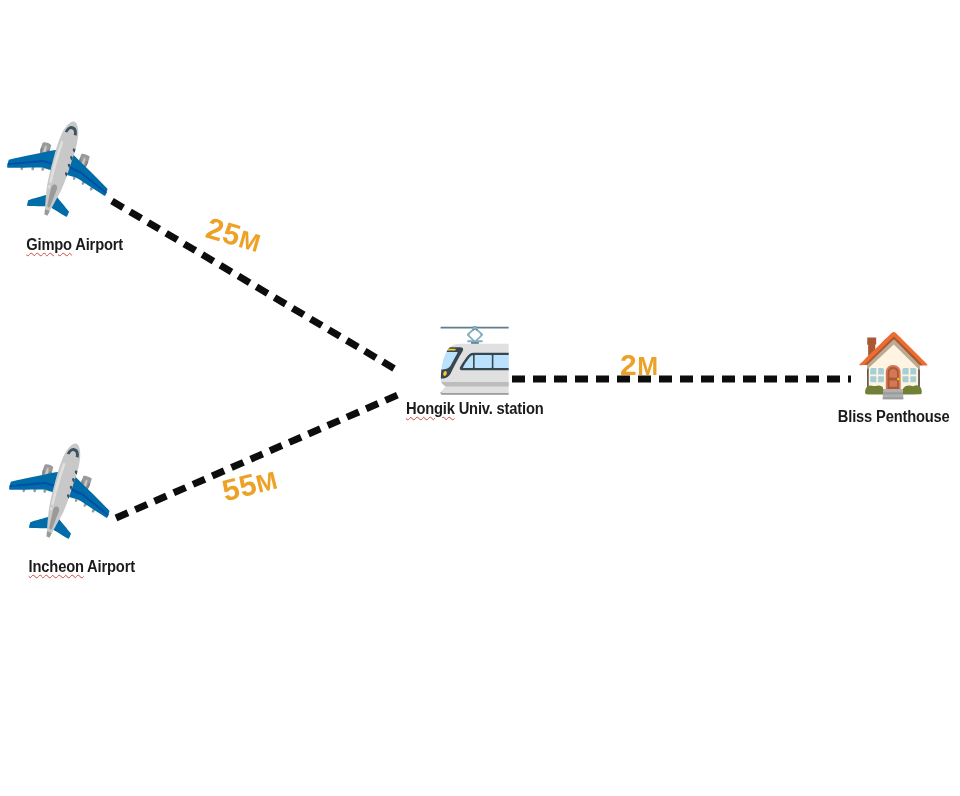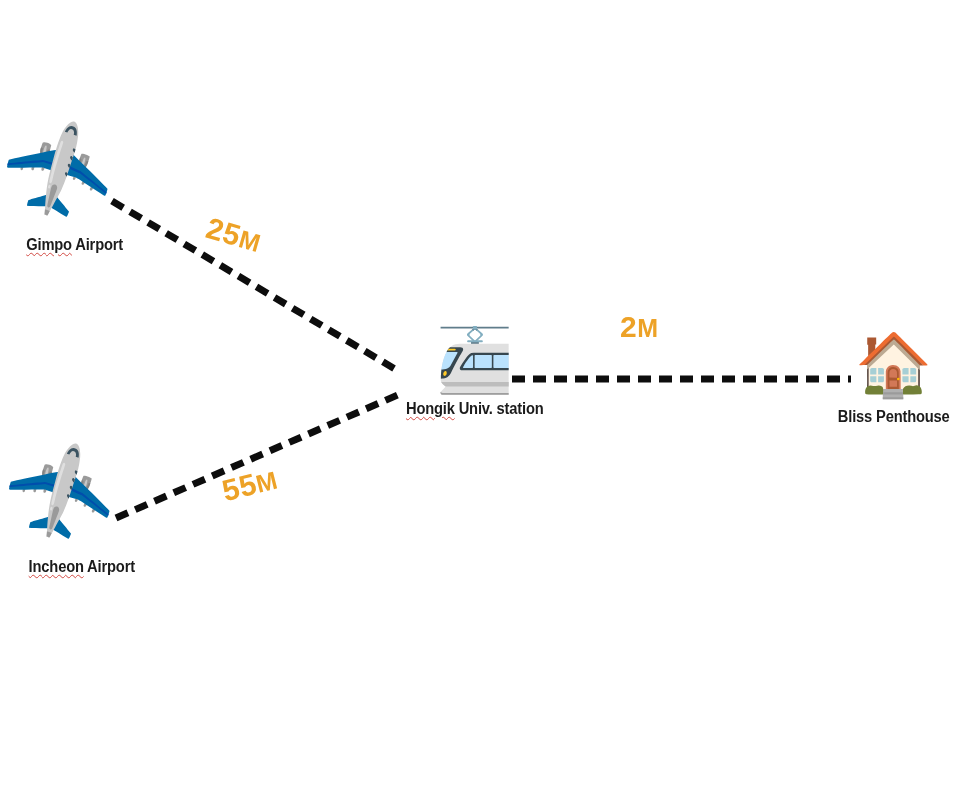--- a/index.html
+++ b/index.html
@@ -79,21 +79,21 @@
     font-weight: 700;
     font-size: 30px;
     color: #eda227;
     letter-spacing: 0.5px;
     white-space: nowrap;
     user-select: none;
   }
   .dist-label .unit { font-size: 25px; }
   #dist-25 { left: 206px; top: 218px; transform: rotate(16deg); }
   #dist-55 { left: 222px; top: 468px; transform: rotate(-14deg); }
-  #dist-2  { left: 620px; top: 310px; }
+  #dist-2  { left: 620px; top: 348px; }
 </style>
 </head>
 <body>
 
 <div id="canvas">
 
   <svg id="edges" viewBox="0 0 960 796" xmlns="http://www.w3.org/2000/svg">
     <line x1="112" y1="201" x2="400" y2="372" stroke="#0d0d0d" stroke-width="7" stroke-dasharray="13 8" stroke-linecap="butt"></line>
     <line x1="116" y1="518" x2="400" y2="394" stroke="#0d0d0d" stroke-width="7" stroke-dasharray="13 8" stroke-linecap="butt"></line>
     <line x1="512" y1="379" x2="851" y2="379" stroke="#0d0d0d" stroke-width="7" stroke-dasharray="13 8" stroke-linecap="butt"></line>

